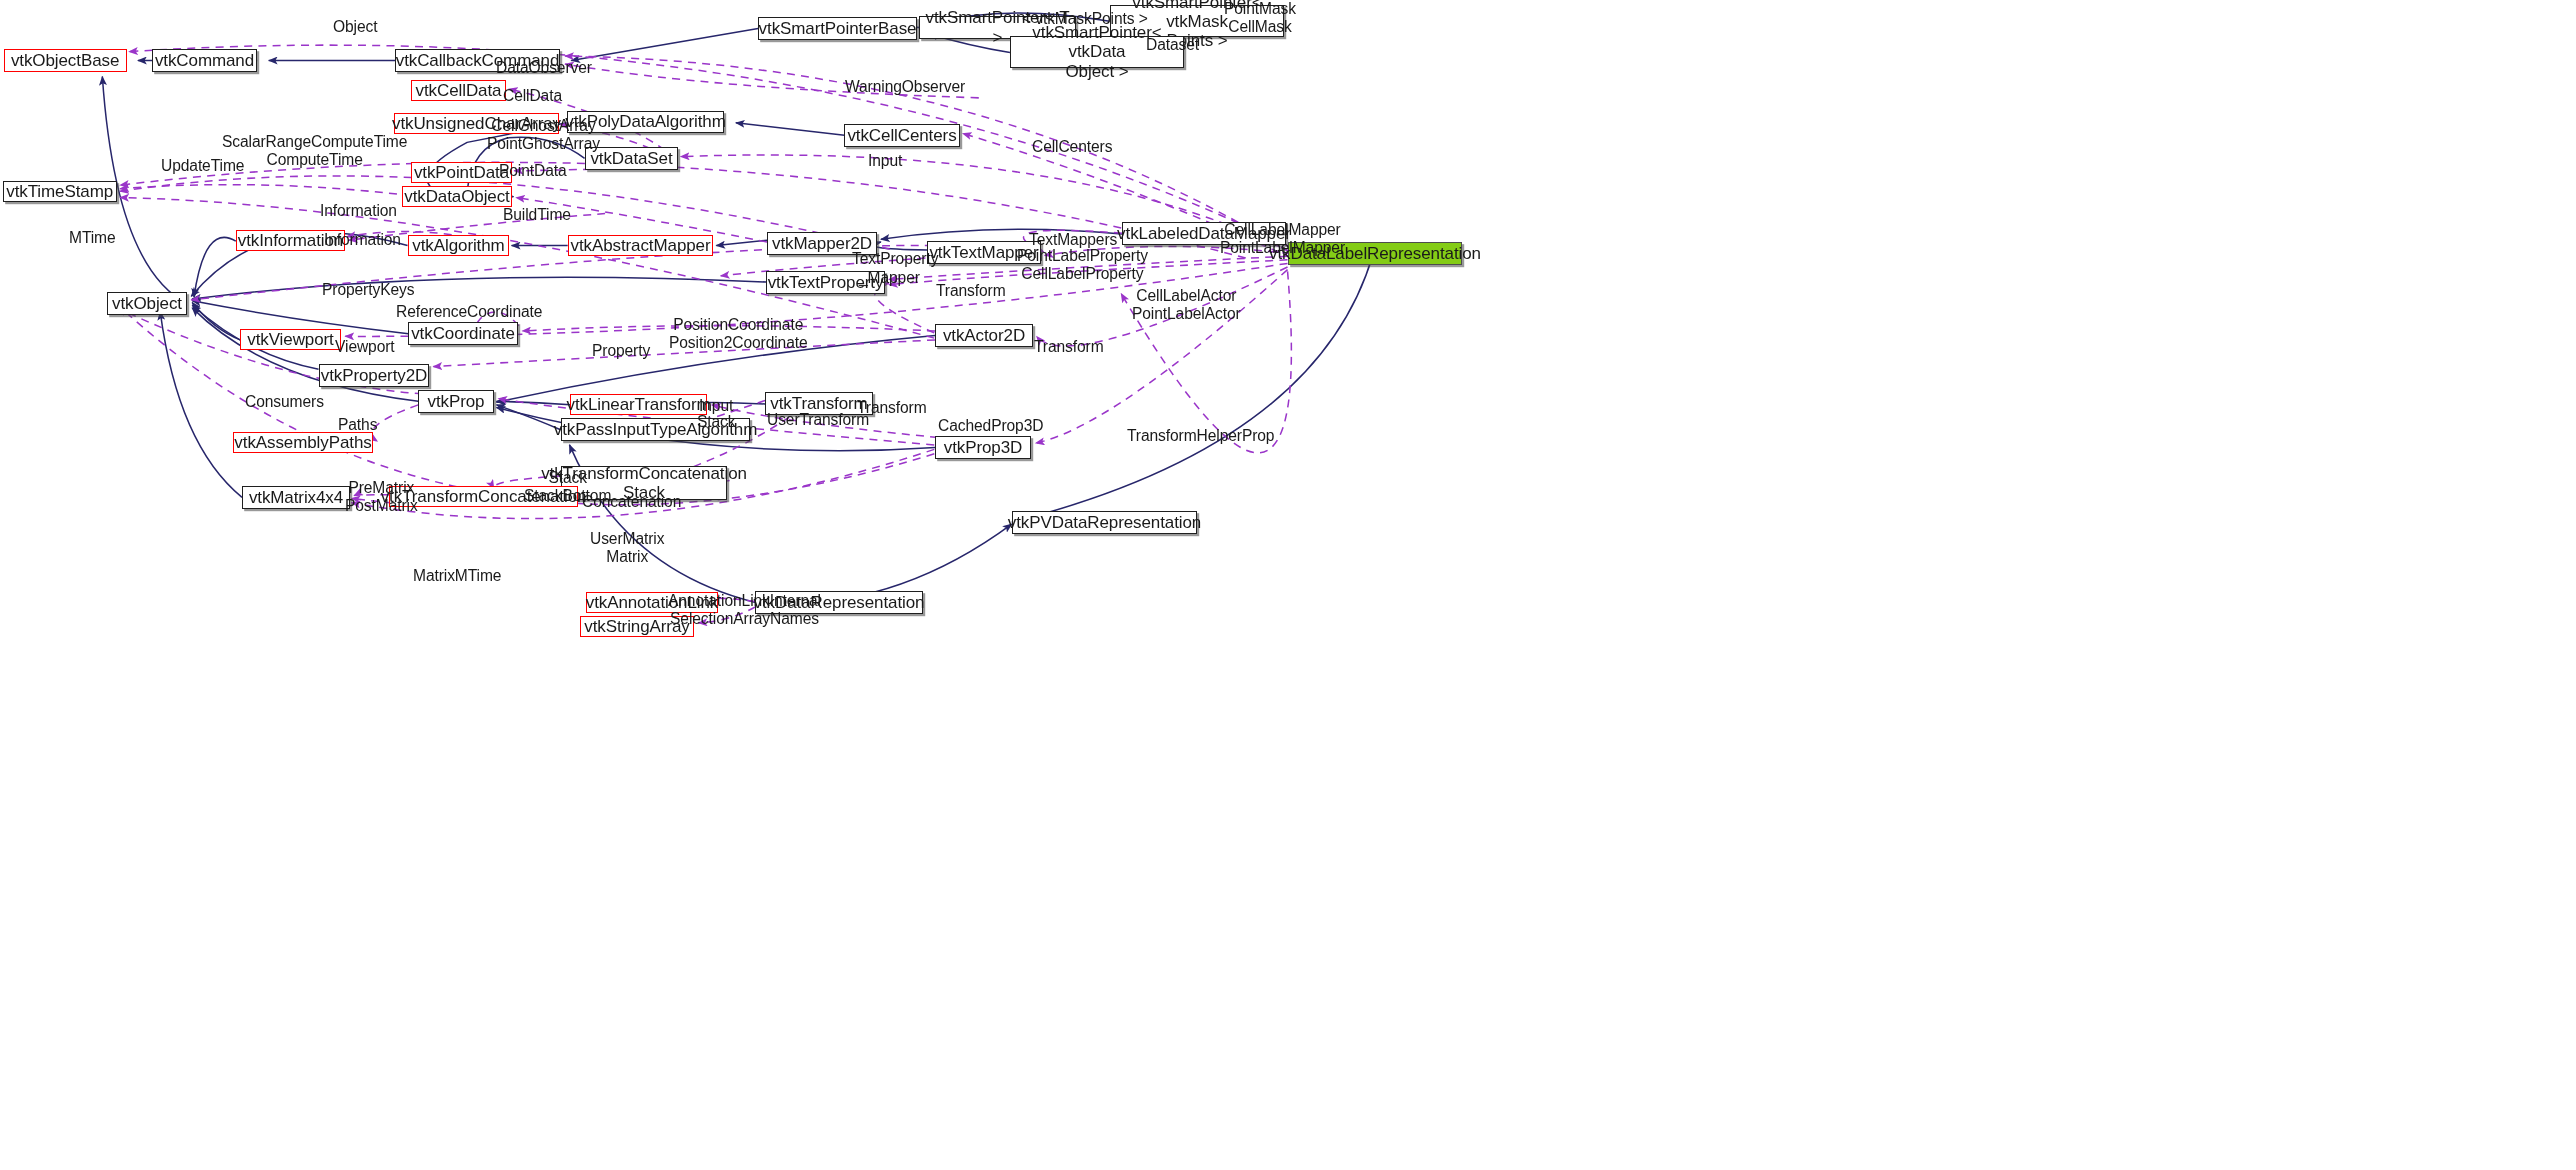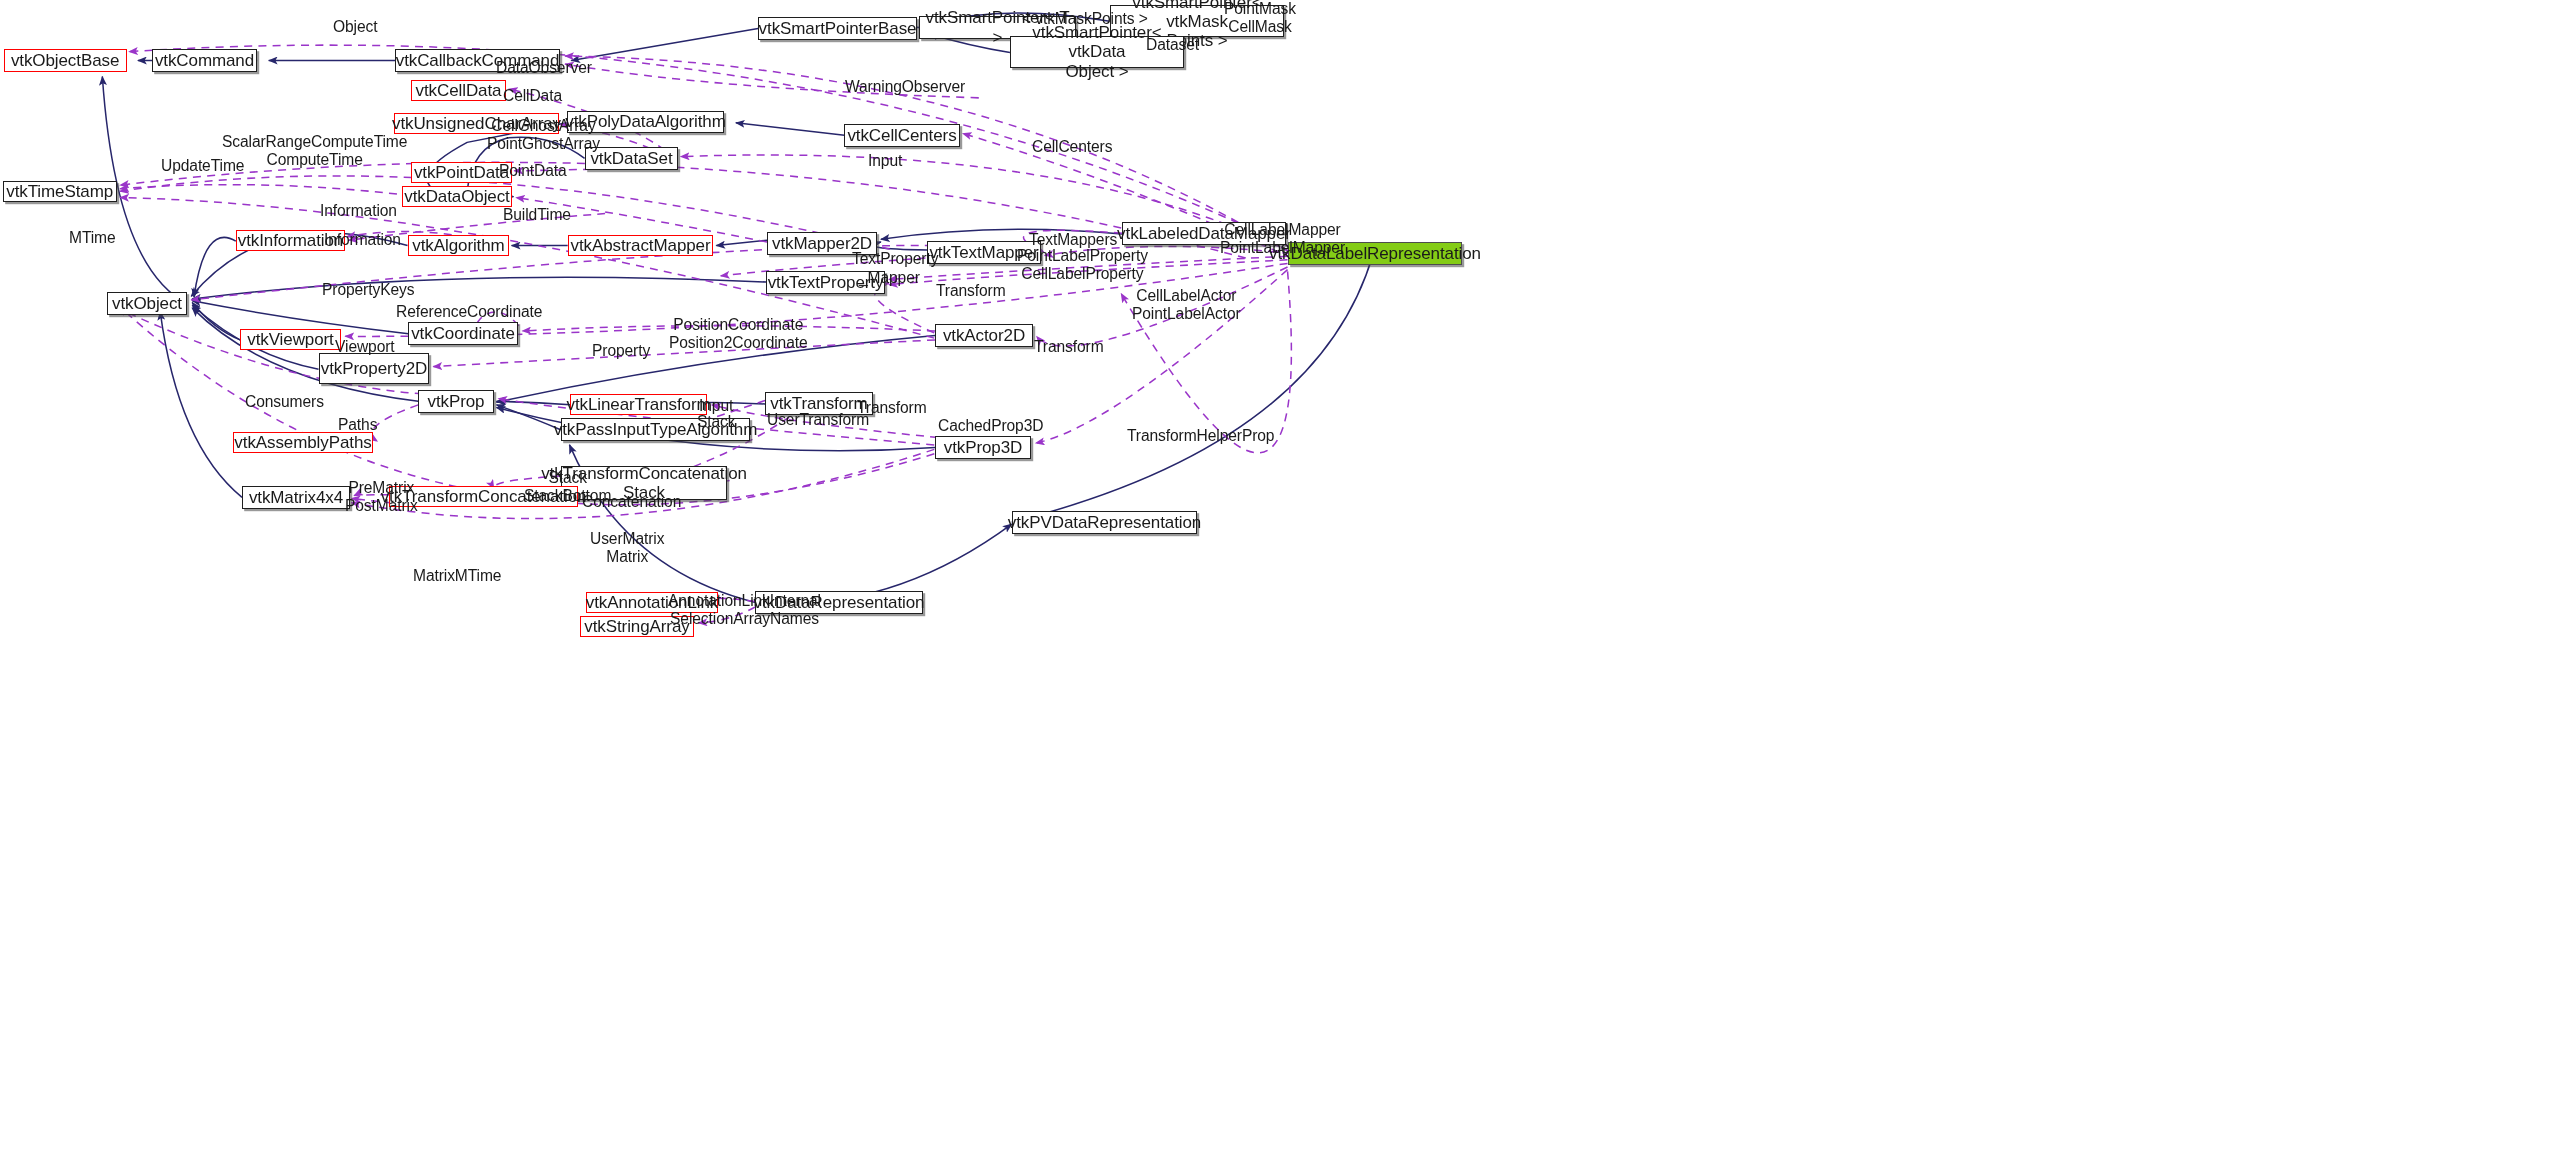--- a/index.html
+++ b/index.html
@@ -177,21 +177,21 @@
       <div class="node red" style="left: 568px; top: 235px; width: 145px; height: 21.4px;"><span>vtkAbstractMapper</span></div>
       <div class="node" style="left: 767px; top: 232px; width: 110px; height: 23px;"><span>vtkMapper2D</span></div>
       <div class="node" style="left: 927px; top: 241px; width: 114px; height: 23px;"><span>vtkTextMapper</span></div>
       <div class="node" style="left: 1122px; top: 222px; width: 164px; height: 23px;"><span>vtkLabeledDataMapper</span></div>
       <div class="node current" style="left: 1288px; top: 242px; width: 174px; height: 23px;"><span>vtkDataLabelRepresentation</span></div>
       <div class="node" style="left: 107px; top: 292px; width: 80px; height: 23px;"><span>vtkObject</span></div>
       <div class="node" style="left: 766px; top: 271px; width: 119px; height: 23px;"><span>vtkTextProperty</span></div>
       <div class="node" style="left: 408px; top: 322px; width: 110px; height: 23px;"><span>vtkCoordinate</span></div>
       <div class="node red" style="left: 240px; top: 329px; width: 101px; height: 21.4px;"><span>vtkViewport</span></div>
       <div class="node" style="left: 935px; top: 324px; width: 98px; height: 23px;"><span>vtkActor2D</span></div>
-      <div class="node" style="left: 319px; top: 353px; width: 110px; height: 31px;"><span>vtkProperty2D</span></div>
+      <div class="node" style="left: 319px; top: 364px; width: 110px; height: 23px;"><span>vtkProperty2D</span></div>
       <div class="node" style="left: 418px; top: 390px; width: 76px; height: 23px;"><span>vtkProp</span></div>
       <div class="node red" style="left: 570px; top: 394px; width: 137px; height: 21.4px;"><span>vtkLinearTransform</span></div>
       <div class="node" style="left: 765px; top: 392px; width: 108px; height: 23px;"><span>vtkTransform</span></div>
       <div class="node" style="left: 561px; top: 418px; width: 189px; height: 23px;"><span>vtkPassInputTypeAlgorithm</span></div>
       <div class="node red" style="left: 233px; top: 432px; width: 140px; height: 21.4px;"><span>vtkAssemblyPaths</span></div>
       <div class="node" style="left: 935px; top: 436px; width: 96px; height: 23px;"><span>vtkProp3D</span></div>
       <div class="node" style="left: 561px; top: 466px; width: 166px; height: 34px;"><span>vtkTransformConcatenation
 Stack</span></div>
       <div class="node" style="left: 242px; top: 486px; width: 108px; height: 23px;"><span>vtkMatrix4x4</span></div>
       <div class="node red" style="left: 389px; top: 486px; width: 189px; height: 21.4px;"><span>vtkTransformConcatenation</span></div>

